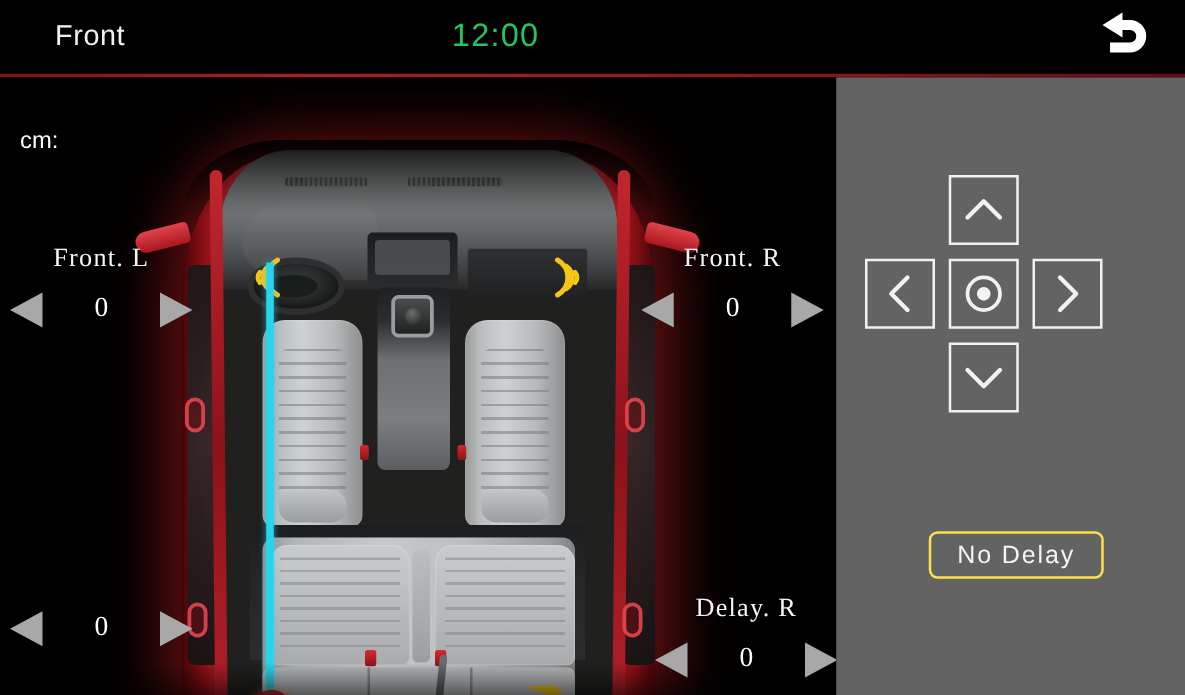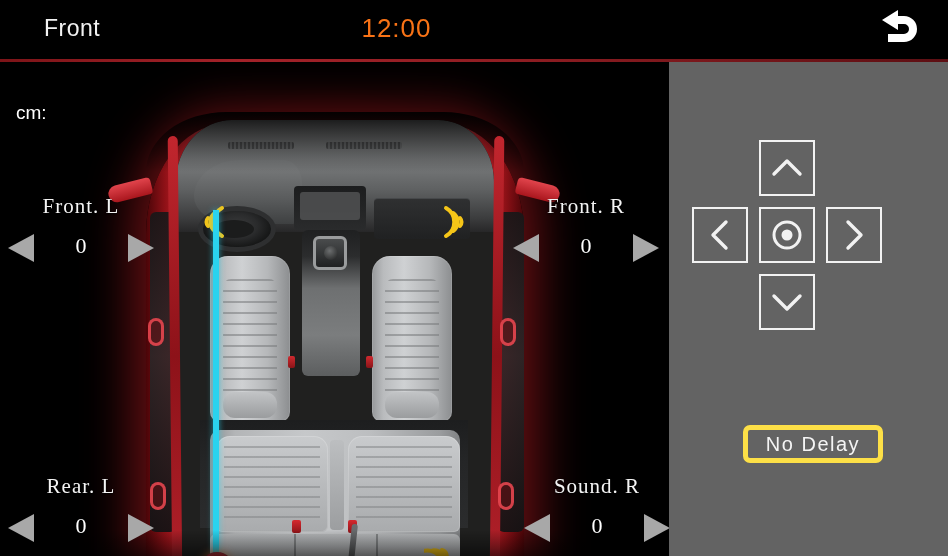--- a/index.html
+++ b/index.html
@@ -43,21 +43,21 @@
     font-size: 23px;
     color: #f2f2f2;
     letter-spacing: 0.5px;
   }
   .hdr-clock {
     position: absolute;
     left: 0; top: 13px;
     width: 793px;
     text-align: center;
     font-size: 26px;
-    color: #f97316;
+    color: #22c55e;
     letter-spacing: 1px;
   }
   .hdr-back {
     position: absolute;
     right: 28px; top: 8px;
     width: 62px; height: 44px;
     cursor: pointer;
   }
 
   
@@ -464,21 +464,21 @@
   .pad-left  { left: 0px;  top: 67px; }
   .pad-ctr   { left: 67px; top: 67px; }
   .pad-right { left: 134px;top: 67px; }
   .pad-down  { left: 67px; top: 134px; }
   .pad-btn svg { display: block; }
 
   .nodelay {
     position: absolute;
     left: 74px; top: 363px;
     width: 140px; height: 38px;
-    border: 5px solid #fde047;
+    border: 2px solid #fde047;
     border-radius: 7px;
     box-sizing: border-box;
     color: #f4f4f4;
     font-family: "Liberation Sans", sans-serif;
     font-size: 20px;
     letter-spacing: 1.5px;
     display: flex;
     align-items: center;
     justify-content: center;
     background: transparent;
@@ -621,30 +621,29 @@
     <div class="ctrl ctrl-fr">
       <div class="ctrl-label">Front. R</div>
       <div class="ctrl-row">
         <div class="tri tri-left"></div>
         <div class="ctrl-val">0</div>
         <div class="tri tri-right"></div>
       </div>
     </div>
 
     <div class="ctrl ctrl-rl">
-      <div class="ctrl-label">Rear. L</div>
       <div class="ctrl-row">
         <div class="tri tri-left"></div>
         <div class="ctrl-val">0</div>
         <div class="tri tri-right"></div>
       </div>
     </div>
 
     <div class="ctrl ctrl-rr">
-      <div class="ctrl-label">Sound. R</div>
+      <div class="ctrl-label">Delay. R</div>
       <div class="ctrl-row">
         <div class="tri tri-left"></div>
         <div class="ctrl-val">0</div>
         <div class="tri tri-right"></div>
       </div>
     </div>
   </div>
 
   <div class="rpanel">
 

